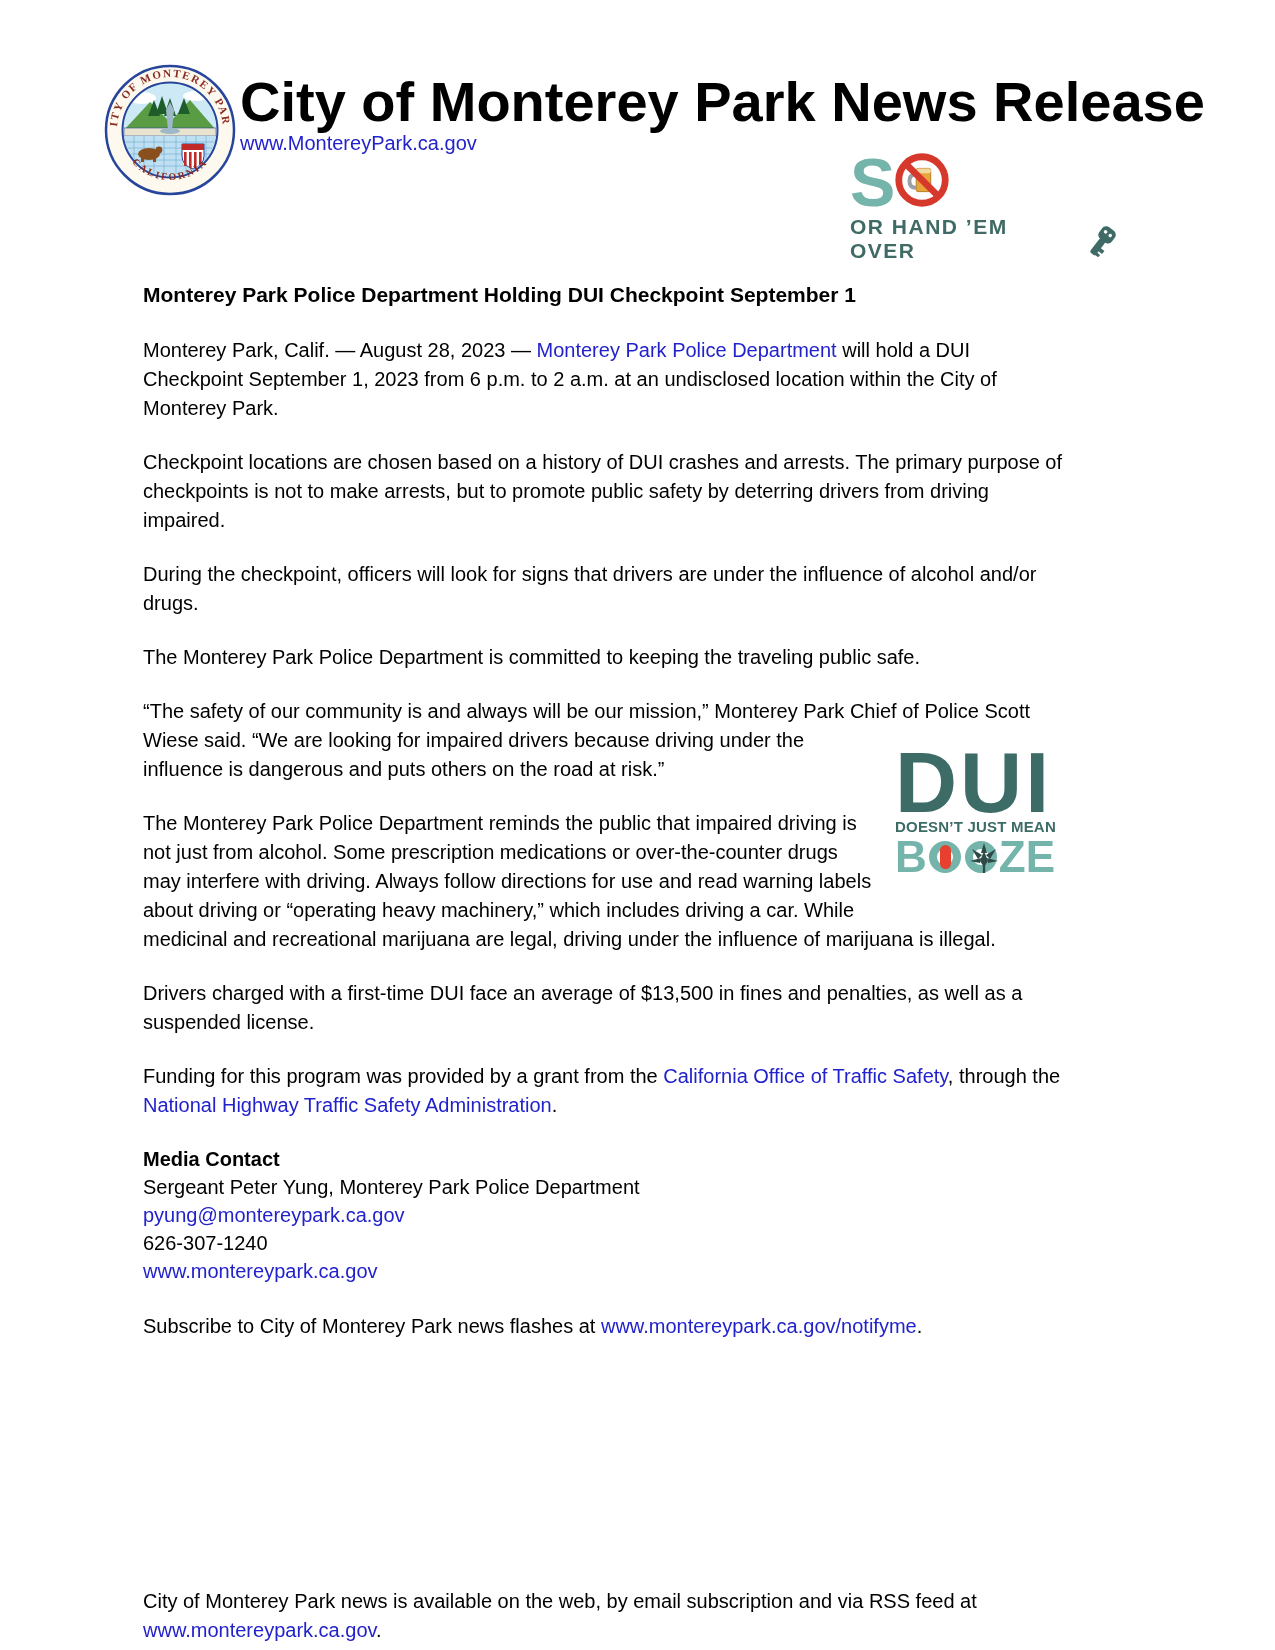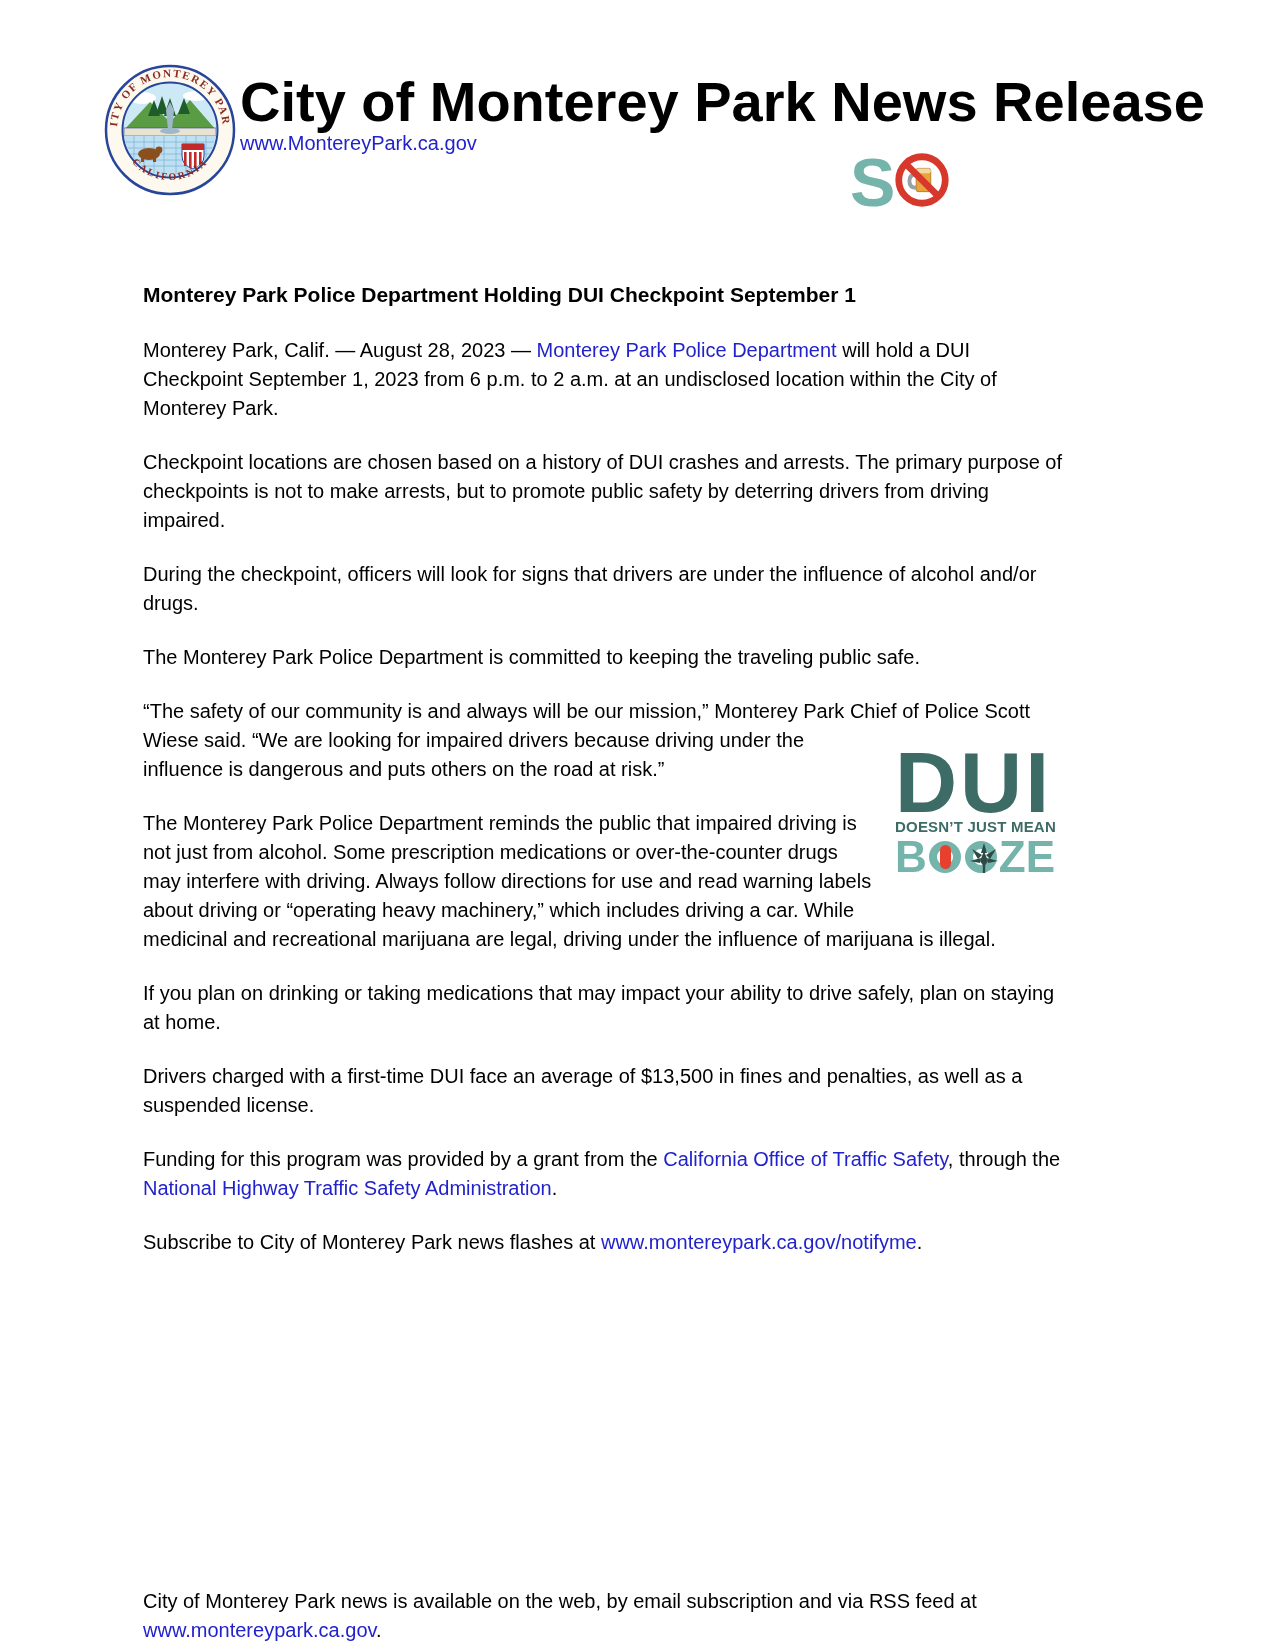--- a/index.html
+++ b/index.html
@@ -133,20 +133,33 @@
     <div class="sober-word">
       <span>S</span>
       <svg class="nosym" viewBox="0 0 64 64">
         <rect x="26" y="20" width="15" height="24" rx="2" fill="#eaa43c" stroke="#b87f22" stroke-width="1"></rect>
         <rect x="26" y="20" width="15" height="5" rx="2" fill="#f3d9a0"></rect>
         <path d="M 26,26 q -7,0 -7,7 q 0,7 7,7" fill="none" stroke="#9aa0a6" stroke-width="4"></path>
         <circle cx="32" cy="32" r="24" fill="none" stroke="#d6392c" stroke-width="7"></circle>
         <line x1="15" y1="15" x2="49" y2="49" stroke="#d6392c" stroke-width="7"></line>
       </svg>
     </div>
+    <div class="sober-tagline">
+      <span class="tag">OR HAND ’EM OVER</span>
+      <svg class="key" viewBox="0 0 40 40">
+        <g transform="rotate(38 20 20)" fill="#3f6a65">
+          <rect x="12" y="2" width="16" height="15" rx="5"></rect>
+          <circle cx="17" cy="8" r="1.8" fill="#ffffff"></circle>
+          <circle cx="23" cy="8" r="1.8" fill="#ffffff"></circle>
+          <rect x="16.5" y="16" width="7" height="18" rx="2"></rect>
+          <rect x="23" y="24" width="5" height="4"></rect>
+          <rect x="23" y="30" width="4" height="3"></rect>
+        </g>
+      </svg>
+    </div>
   </div>
 
   <main class="article">
     <h2 class="headline">Monterey Park Police Department Holding DUI Checkpoint September 1</h2>
 
     <p><span>Monterey Park, Calif. — August 28, 2023 — </span><a class="link">Monterey Park Police Department</a><span> will hold a DUI Checkpoint September 1, 2023 from 6 p.m. to 2 a.m. at an undisclosed location within the City of Monterey Park.</span></p>
 
     <p>Checkpoint locations are chosen based on a history of DUI crashes and arrests. The primary purpose of checkpoints is not to make arrests, but to promote public safety by deterring drivers from driving impaired.</p>
 
     <p>During the checkpoint, officers will look for signs that drivers are under the influence of alcohol and/or drugs.</p>
@@ -177,26 +190,32 @@
           </span>
           <span>ZE</span>
         </div>
       </div>
     </div>
 
     <p>“The safety of our community is and always will be our mission,” Monterey Park Chief of Police Scott Wiese said. “We are looking for impaired drivers because driving under the influence is dangerous and puts others on the road at risk.”</p>
 
     <p>The Monterey Park Police Department reminds the public that impaired driving is not just from alcohol. Some prescription medications or over-the-counter drugs may interfere with driving. Always follow directions for use and read warning labels about driving or “operating heavy machinery,” which includes driving a car. While medicinal and recreational marijuana are legal, driving under the influence of marijuana is illegal.</p>
 
-    <p>If you plan on drinking or taking medications that may impact your ability to drive safely, plan on staying at home.</p>
 
     <p>Drivers charged with a first-time DUI face an average of $13,500 in fines and penalties, as well as a suspended license.</p>
 
     <p><span>Funding for this program was provided by a grant from the </span><a class="link">California Office of Traffic Safety</a><span>, through the </span><a class="link">National Highway Traffic Safety Administration</a><span>.</span></p>
 
+    <div class="contact">
+      <div class="bold">Media Contact</div>
+      <div>Sergeant Peter Yung, Monterey Park Police Department</div>
+      <div><a class="link">pyung@montereypark.ca.gov</a></div>
+      <div>626-307-1240</div>
+      <div><a class="link">www.montereypark.ca.gov</a></div>
+    </div>
 
     <p><span>Subscribe to City of Monterey Park news flashes at </span><a class="link">www.montereypark.ca.gov/notifyme</a><span>.</span></p>
   </main>
 
   <footer class="page-footer">
     <span>City of Monterey Park news is available on the web, by email subscription and via RSS feed at </span><a class="link">www.montereypark.ca.gov</a><span>.</span>
   </footer>
 
 </div>
 

